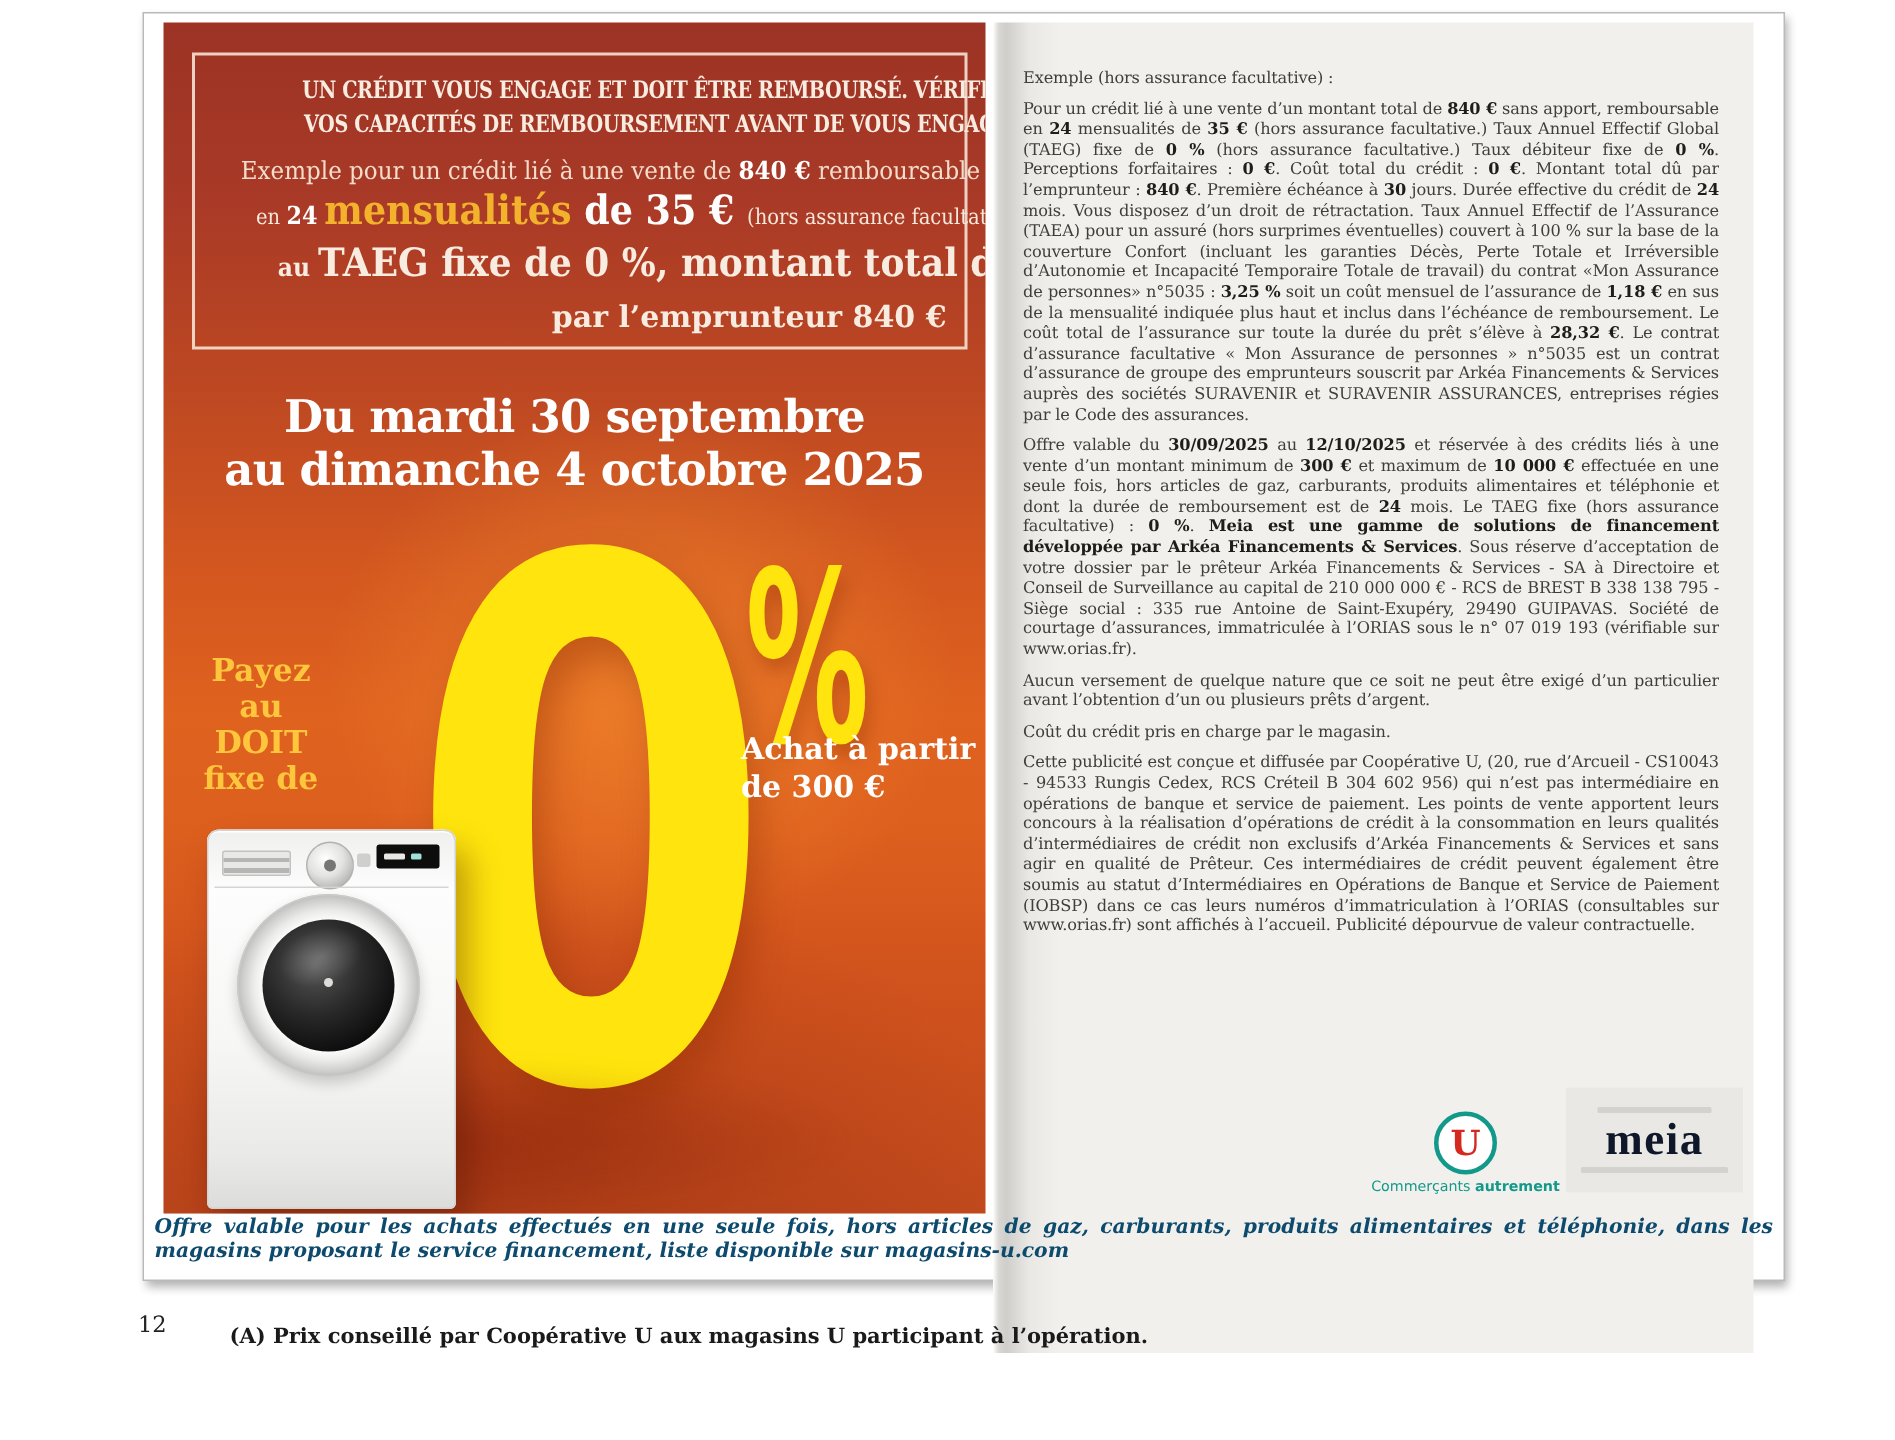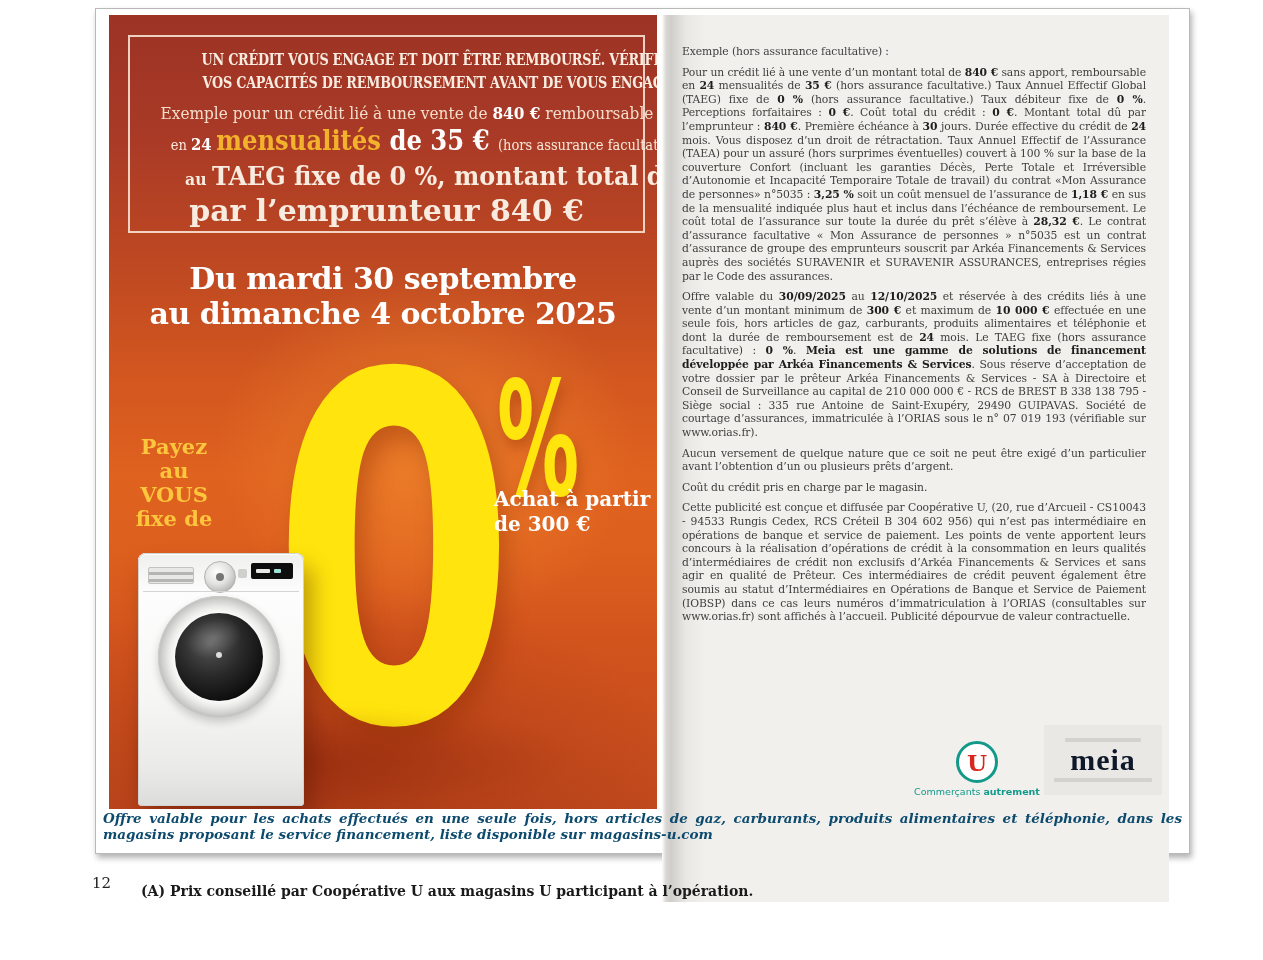--- a/index.html
+++ b/index.html
@@ -16,21 +16,21 @@
       radial-gradient(300px 260px at 58% 55%, rgba(248,150,50,.55) 0%, rgba(248,150,50,0) 70%),
       radial-gradient(520px 300px at 40% 98%, rgba(110,20,5,.28) 0%, rgba(110,20,5,0) 70%),
       linear-gradient(180deg,#9c3324 0%,#a83927 14%,#bc4722 30%,#d3571f 46%,#df621f 58%,#dd5f1e 68%,#d1531d 80%,#c24a1d 100%);}
 
   .warning-box{position:absolute;left:19px;top:20px;width:517px;height:198px;box-sizing:border-box;
                border:2px solid rgba(250,236,222,.85);padding:11px 12px 0;color:#f7e9db;text-align:center;}
   .w-caps{font-size:16px;font-weight:bold;line-height:23px;letter-spacing:-.3px;color:#f8ebdf;}
   .w-example{margin-top:9px;font-size:16.5px;line-height:22px;color:#f4ddcb;}
   .w-mens{line-height:32px;white-space:nowrap;}
   .w-taeg{font-size:26px;line-height:30px;text-align:right;font-weight:bold;color:#f8ebdf;white-space:nowrap;}
-  .w-last{font-size:30px;line-height:30px;text-align:center;font-weight:bold;color:#f8ebdf;margin-top:2px;}
+  .w-last{font-size:20px;line-height:30px;text-align:right;font-weight:bold;color:#f8ebdf;margin-top:2px;}
   .cx{display:inline-block;white-space:nowrap;transform-origin:50% 50%;}
   .cx80{transform:scaleX(.80);} .cx90{transform:scaleX(.90);} .cx92{transform:scaleX(.92);} .cx93{transform:scaleX(.93);}
   .cxr{transform-origin:100% 50%;}
   .sm{font-size:14.5px;} .smb{font-size:16.5px;font-weight:bold;color:#fff;}
   .big{font-size:27px;font-weight:bold;color:#fdfdfd;} .gold{color:#f2b22c;}
   .md{font-size:17px;} .wb{font-weight:bold;color:#fff;}
 
   .dates{position:absolute;left:0;width:100%;top:246px;text-align:center;color:#ffffff;
          font-weight:bold;font-size:30px;line-height:35px;letter-spacing:-.5px;z-index:3;}
 
@@ -94,21 +94,21 @@
   .bar-bottom{width:98px;margin-top:2px;}
   .meia-word{font-family:Liberation Serif, serif;font-weight:bold;font-size:30px;line-height:32px;
              color:#0f172a;letter-spacing:1px;}
 
   
   .footer-note{position:absolute;left:7px;right:7px;top:801px;font-size:13.5px;font-weight:bold;
                line-height:16px;color:#0c4a6e;text-align:justify;font-style:italic;}
 
   
   .page-number{position:absolute;left:92px;top:874px;font-size:15px;color:#222222;}
-  .page-note{position:absolute;left:141px;top:883px;font-size:14px;font-weight:bold;color:#1a1a1a;}
+  .page-note{position:absolute;left:153px;top:883px;font-size:14px;font-weight:bold;color:#1a1a1a;}
 </style>
 </head>
 <body>
 
 <div class="page">
   <div class="ad-block">
 
     <div class="left-panel">
 
       <div class="warning-box">
@@ -123,21 +123,21 @@
       <div class="dates">
         <div>Du mardi 30 septembre</div>
         <div>au dimanche 4 octobre 2025</div>
       </div>
 
       <div class="zero">0</div>
       <div class="percent">%</div>
 
       <div class="payez">
         <div>Payez</div>
-        <div>au VOUS</div>
+        <div>au DOIT</div>
         <div>fixe de</div>
       </div>
 
       <div class="achat">
         <div>Achat à partir</div>
         <div>de 300 €</div>
       </div>
 
       <div class="cast-shadow"></div>
 

